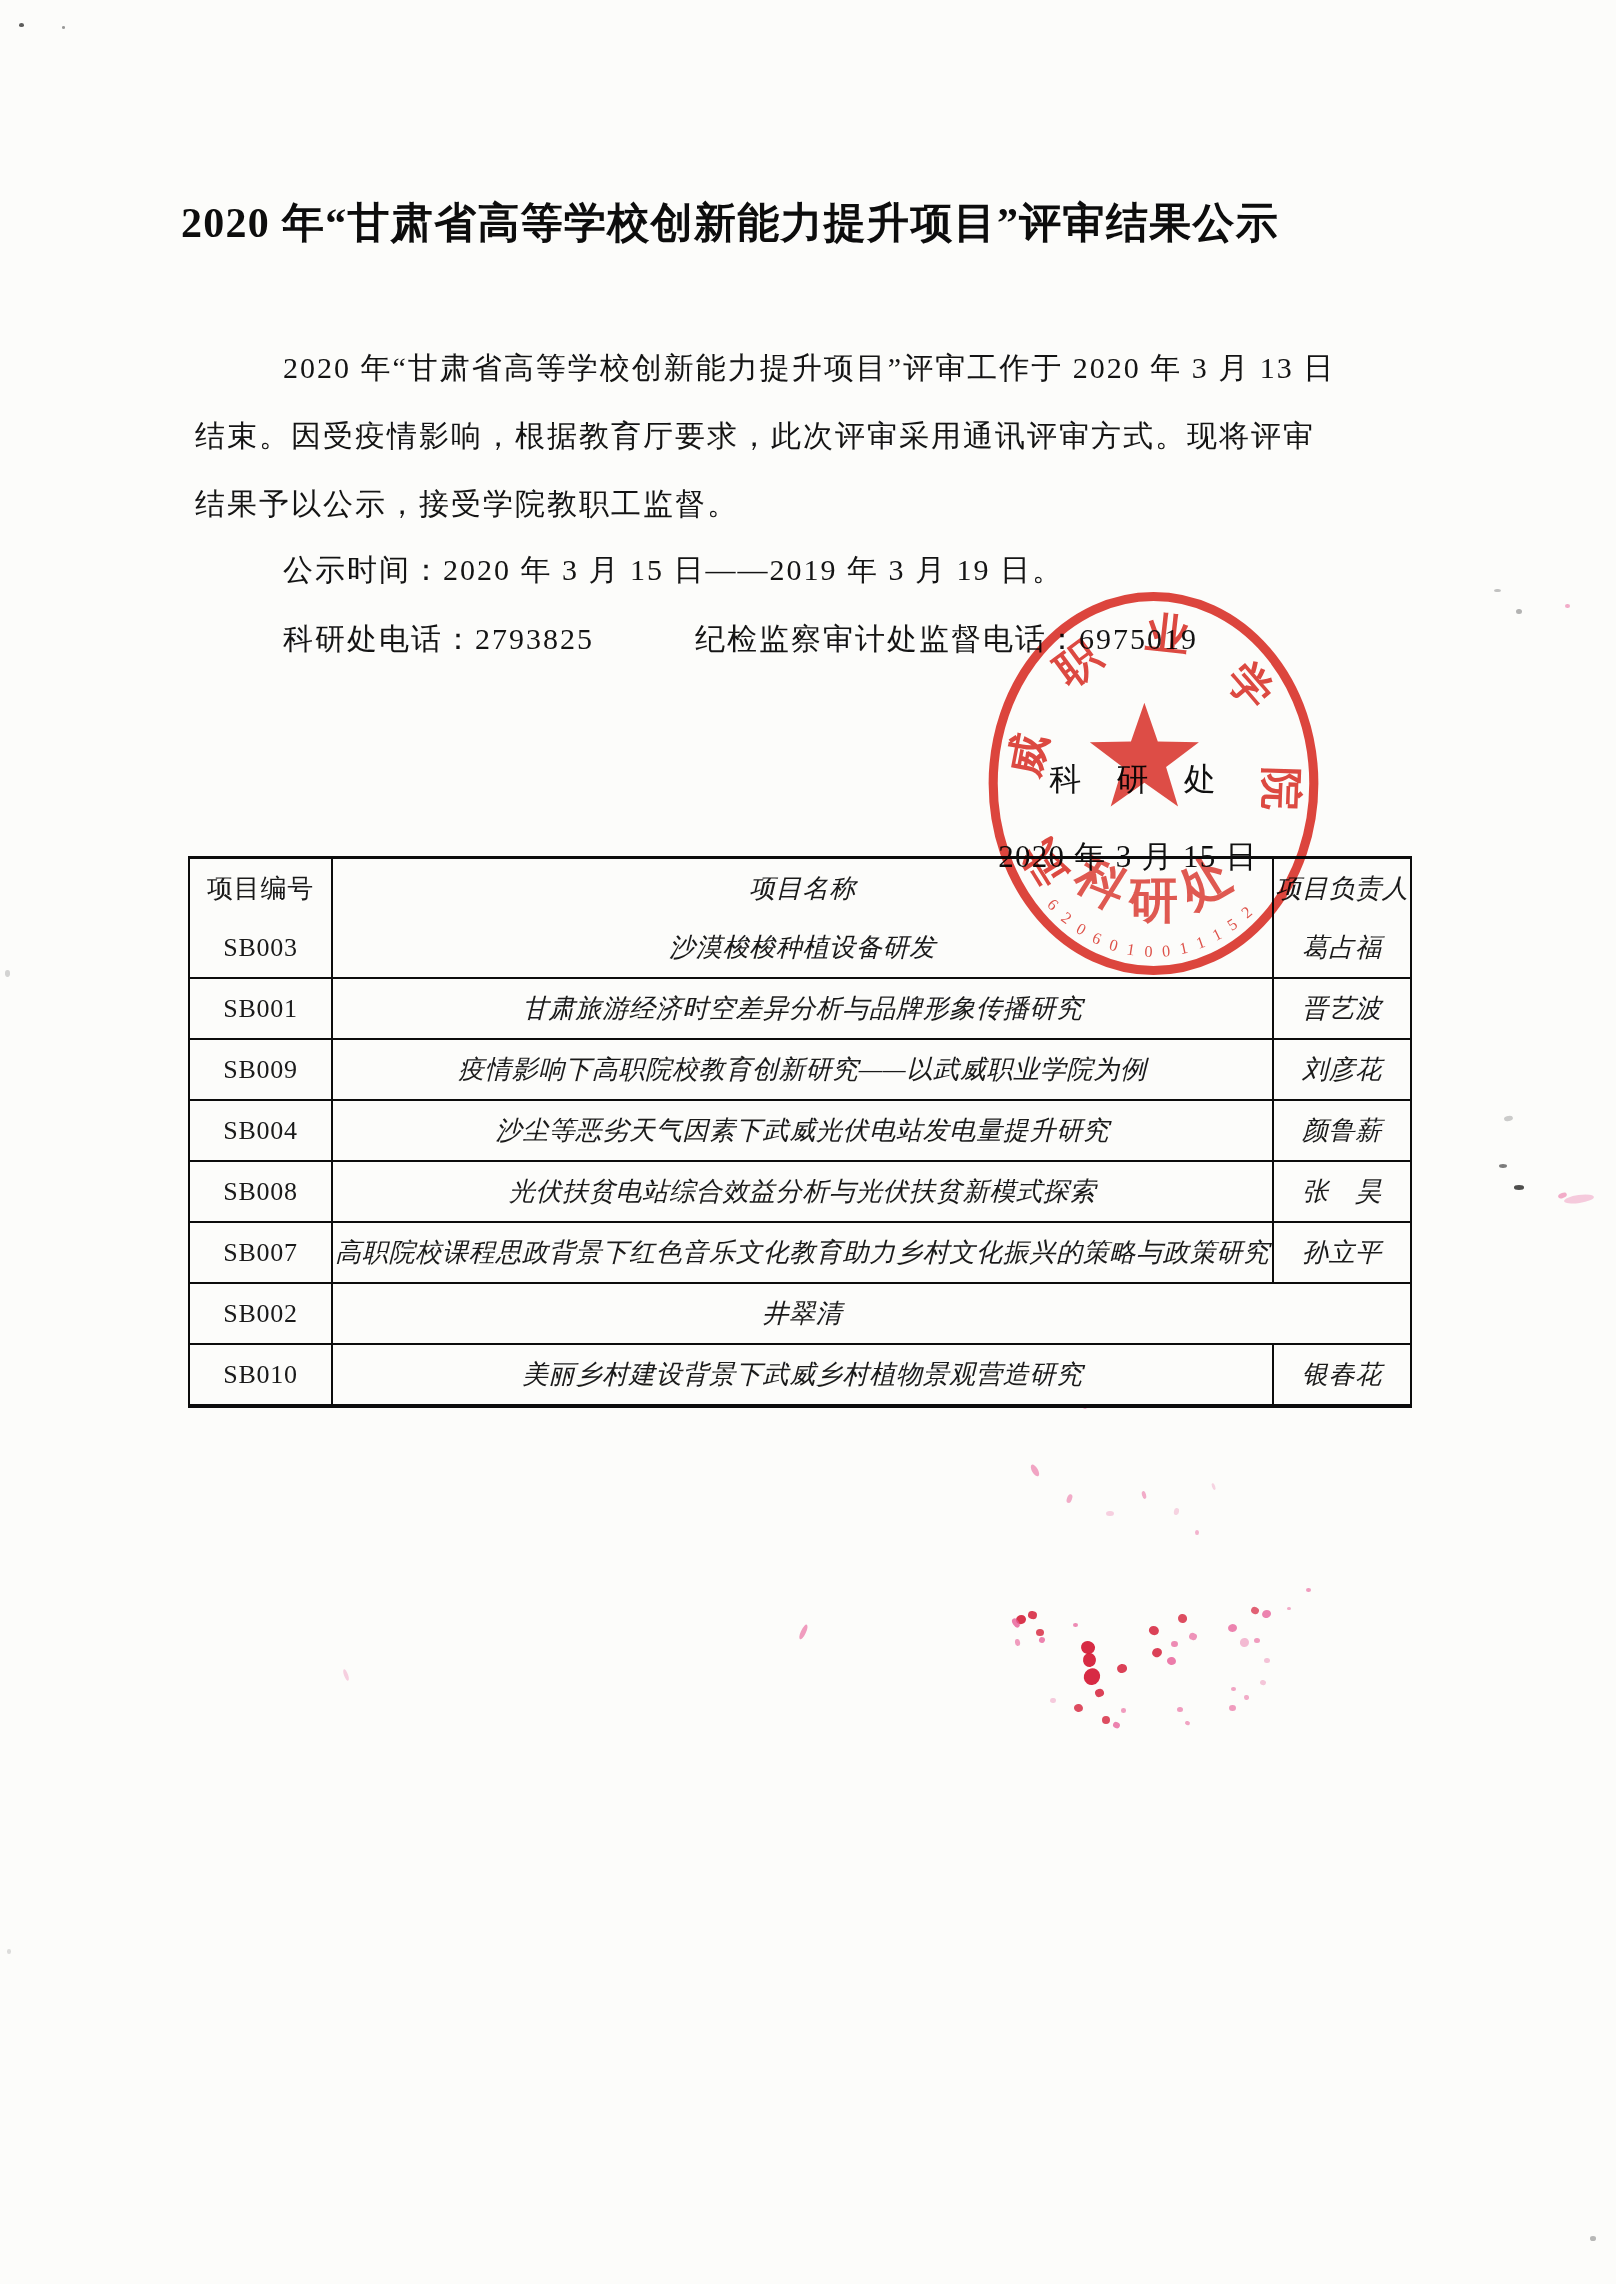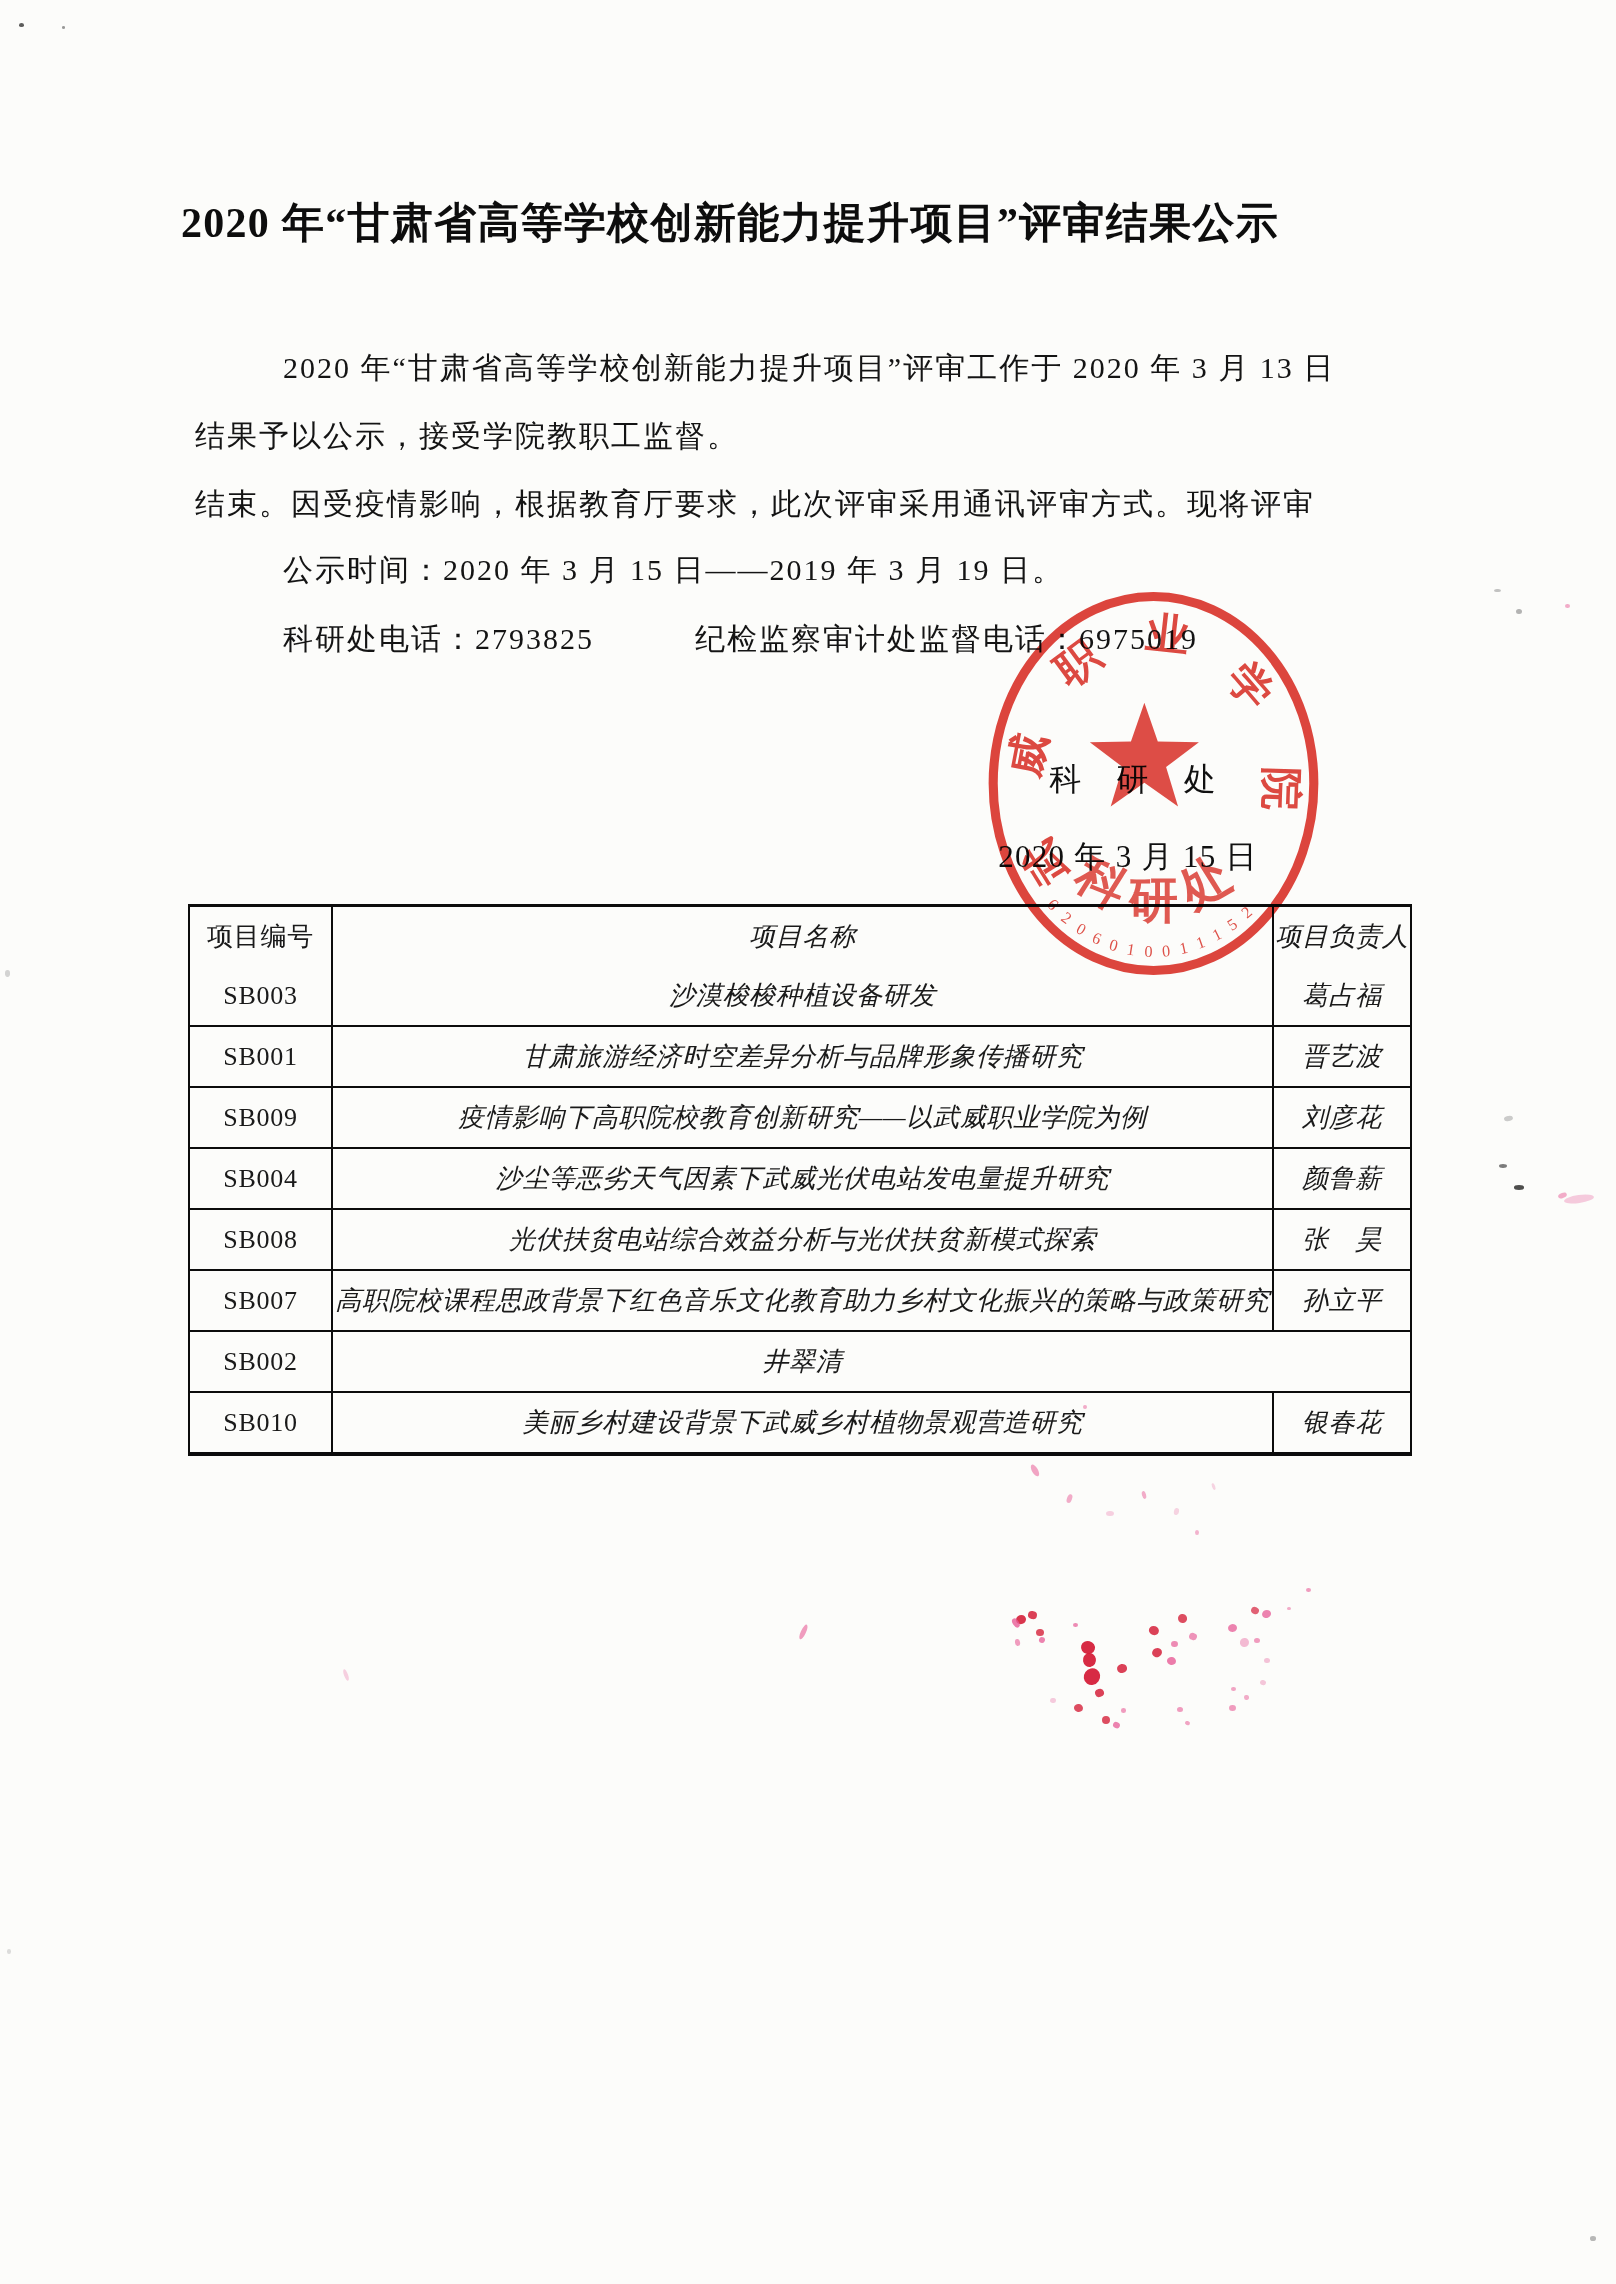--- a/index.html
+++ b/index.html
@@ -50,21 +50,21 @@
   }
   
   .seal{
     position:absolute;left:984px;top:588px;width:339px;height:391px;
     z-index:3;
     mix-blend-mode:multiply;
     opacity:.93;
   }
   
   .results-table{
-    position:absolute;left:188px;top:904px;
+    position:absolute;left:188px;top:856px;
     border:2px solid #0c0c0c;
     border-top-width:3.9px;
     border-bottom-width:4.6px;
     background:transparent;
     z-index:1;
   }
   .trow{
     display:grid;
     grid-template-columns:141px 941px 138px;
   }
@@ -85,22 +85,22 @@
 </style>
 </head>
 <body>
 
 <div class="page">
 
   <h1 class="doc-title">2020 年“甘肃省高等学校创新能力提升项目”评审结果公示</h1>
 
   <div class="para">
     <div class="line indent">2020 年“甘肃省高等学校创新能力提升项目”评审工作于 2020 年 3 月 13 日</div>
+    <div class="line">结束。因受疫情影响，根据教育厅要求，此次评审采用通讯评审方式。现将评审</div>
     <div class="line">结果予以公示，接受学院教职工监督。</div>
-    <div class="line">结束。因受疫情影响，根据教育厅要求，此次评审采用通讯评审方式。现将评审</div>
   </div>
 
   <div class="notice-line">公示时间：2020 年 3 月 15 日——2019 年 3 月 19 日。</div>
 
   <div class="phone-row">
     <span class="phone-left">科研处电话：2793825</span>
     <span class="phone-right">纪检监察审计处监督电话：6975019</span>
   </div>
 
   <div class="sig-dept">科 研 处</div>

